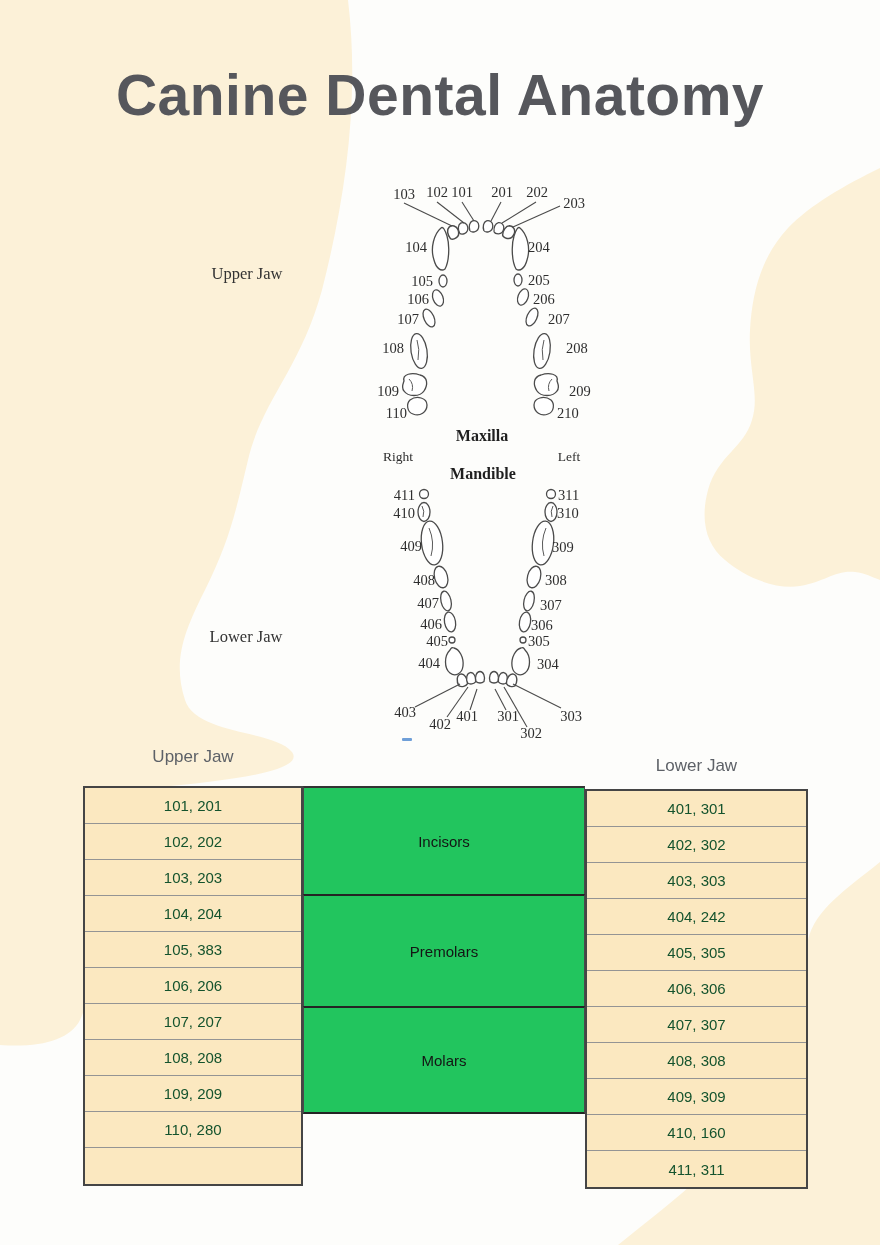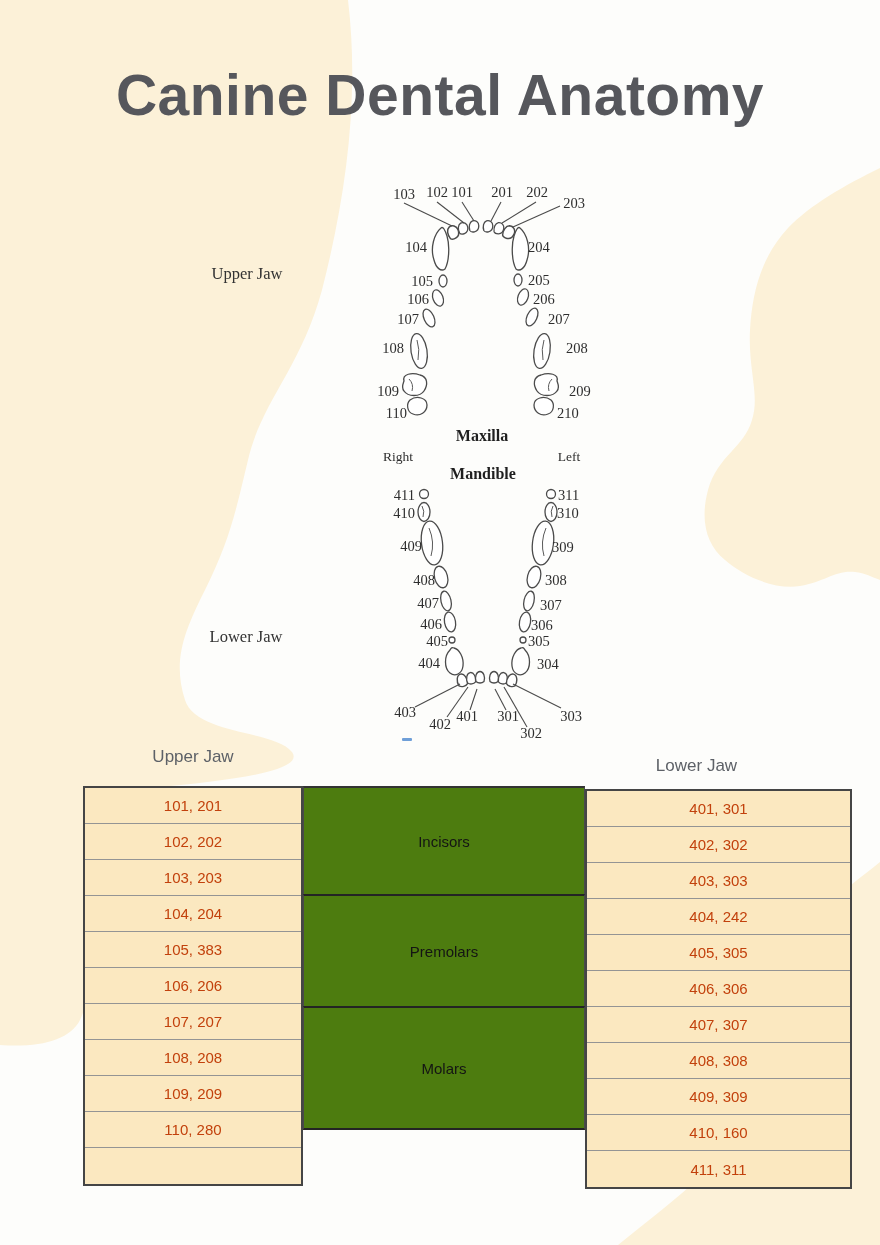--- a/index.html
+++ b/index.html
@@ -24,33 +24,33 @@
   .thead{
     position:absolute; text-align:center; font-size:17px; color:#5d6167;
   }
   .thead.upper{left:83px; top:747px; width:220px;}
   .thead.lower{left:585px; top:756px; width:223px;}
   .col{
     position:absolute; box-sizing:border-box; border:2px solid #454545;
     background:#fbe8c0;
   }
   .col-left{left:83px; top:786px; width:220px;}
-  .col-right{left:585px; top:789px; width:267px; height:400px; display:grid; grid-template-rows:repeat(11,1fr);}
+  .col-right{left:585px; top:789px; width:223px; height:400px; display:grid; grid-template-rows:repeat(11,1fr);}
   .cell{
     box-sizing:border-box; display:flex; align-items:center; justify-content:center;
-    font-size:15px; color:#c2410c; border-bottom:1px solid #949494; background:#fbe8c0;
+    font-size:15px; color:#14532d; border-bottom:1px solid #949494; background:#fbe8c0;
   }
   .col-left .cell{height:36px;}
   .cell:last-child{border-bottom:none;}
   .col-mid{
     position:absolute; left:303px; top:786px; width:282px; box-sizing:border-box;
   }
   .sec{
     box-sizing:border-box; border-left:1.5px solid #4a4a4a; border-right:1.5px solid #4a4a4a;
-    background:#4d7c0f; display:flex; align-items:center; justify-content:center;
+    background:#22c55e; display:flex; align-items:center; justify-content:center;
     font-size:15px; color:#141414;
   }
   .sec.first{border-top:2px solid #333;}
   .sec.thick{border-top:2.5px solid #242424;}
   .sec.last{border-bottom:2.5px solid #242424;}
   .sec.cream{background:#fbe8c0;}
 </style>
 </head>
 <body>
 
@@ -251,21 +251,21 @@
     <div class="cell"></div>
   </div>
 
   <div class="col-mid">
     <div class="sec first" style="height:108px">
       <span>Incisors</span>
     </div>
     <div class="sec thick" style="height:112px">
       <span>Premolars</span>
     </div>
-    <div class="sec thick last" style="height:124px">
+    <div class="sec thick last" style="height:108px">
       <span>Molars</span>
     </div>
   </div>
 
   <div class="col col-right">
     <div class="cell">401, 301</div>
     <div class="cell">402, 302</div>
     <div class="cell">403, 303</div>
     <div class="cell">404, 242</div>
     <div class="cell">405, 305</div>

